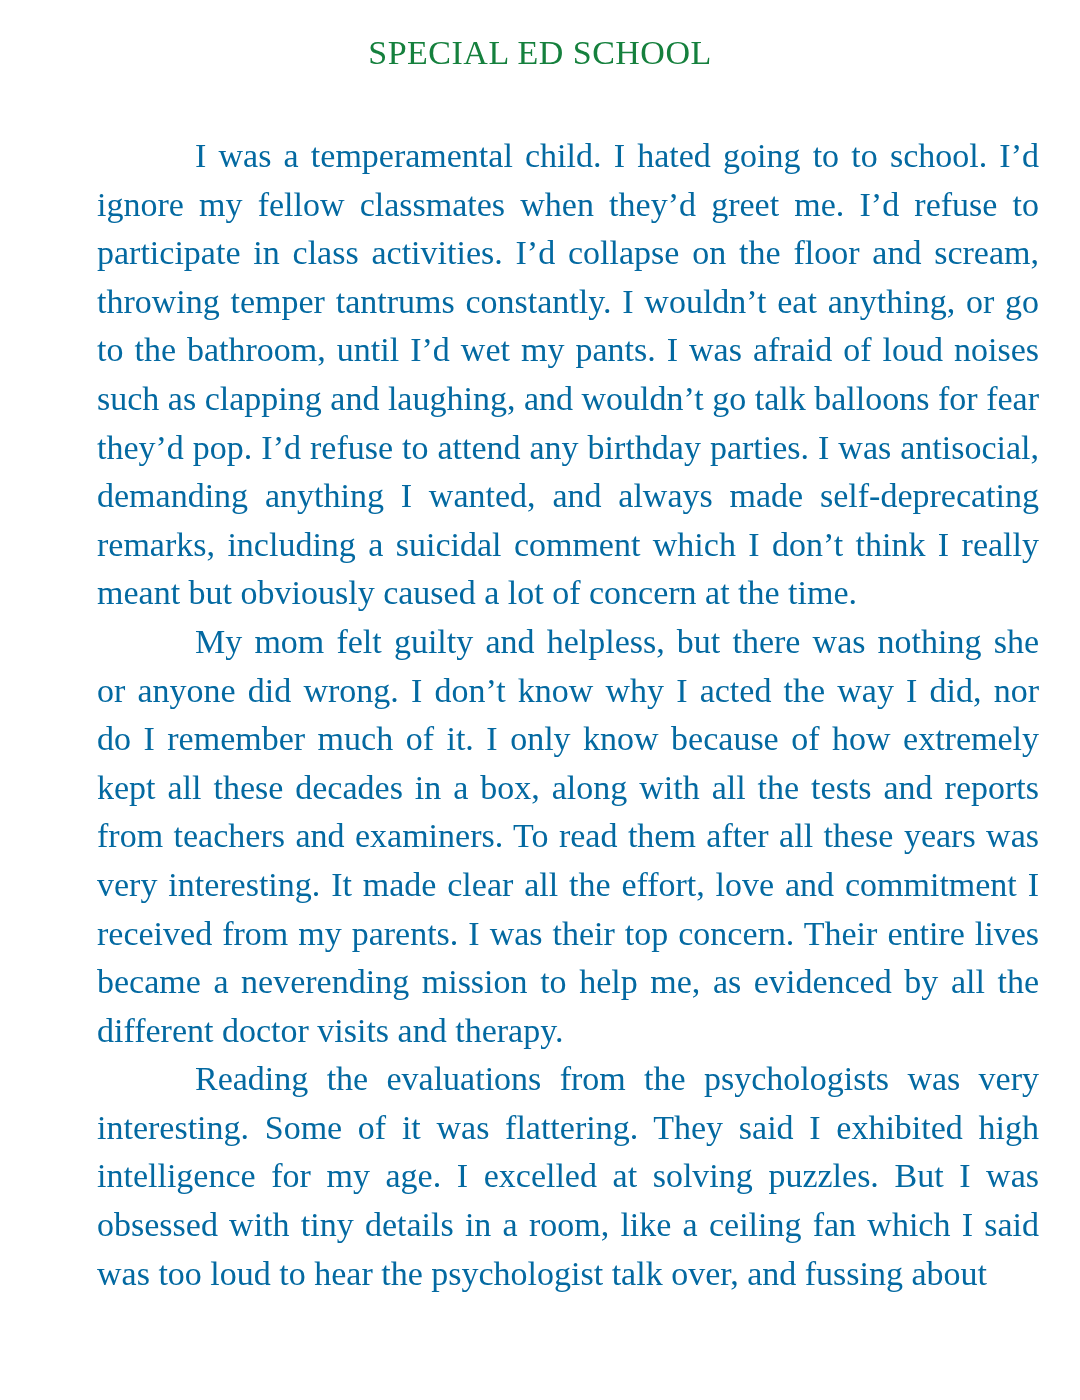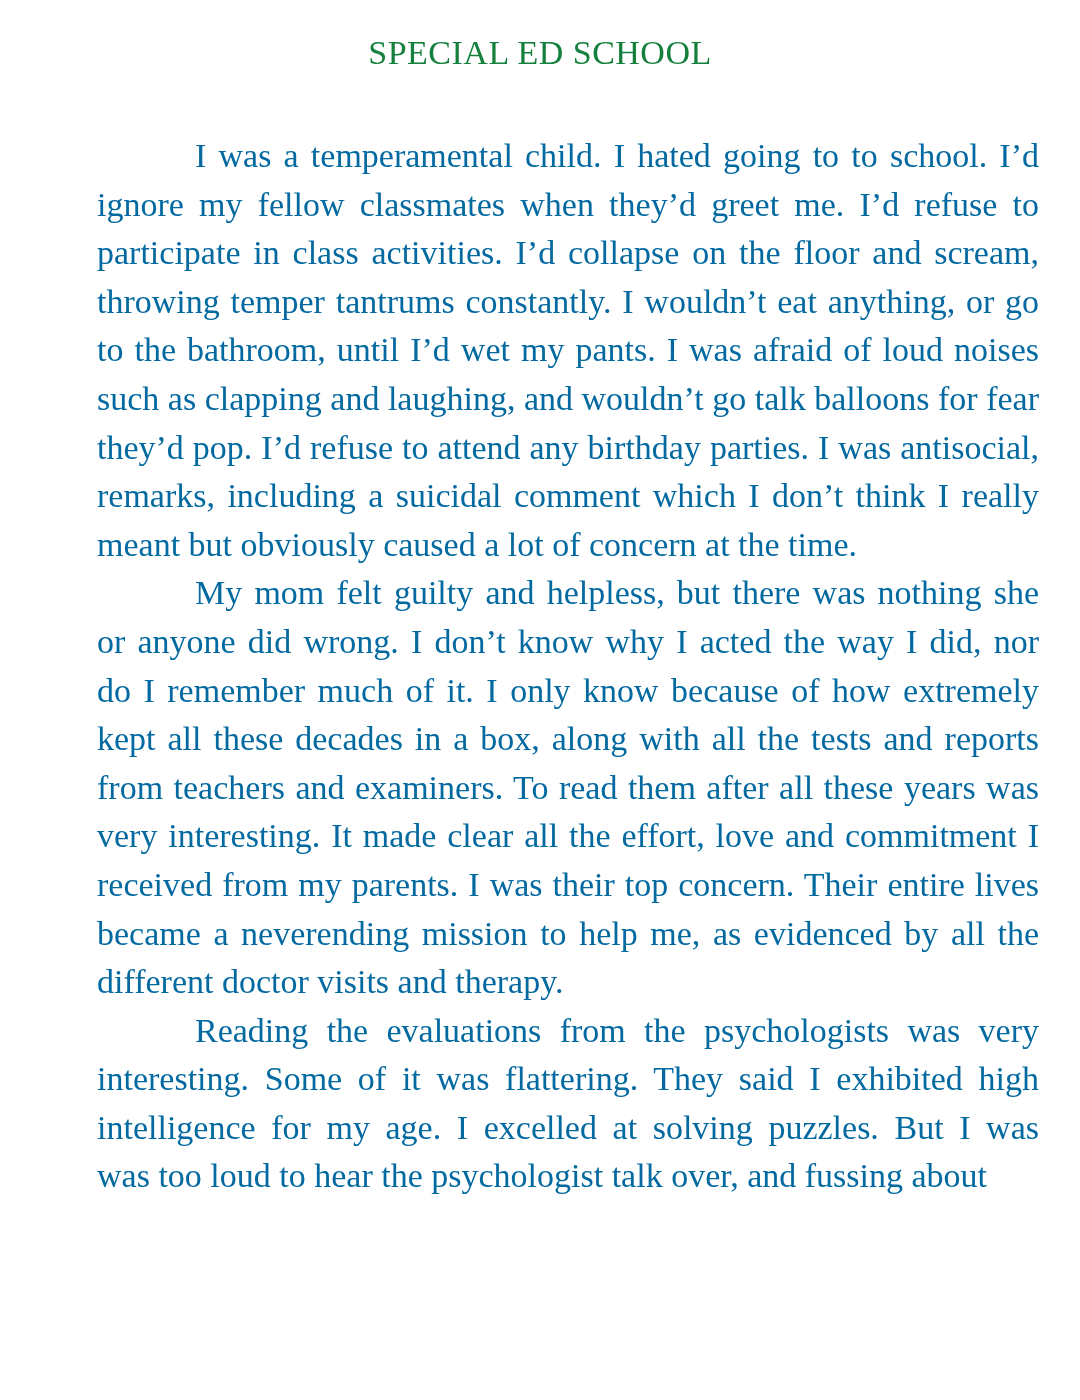--- a/index.html
+++ b/index.html
@@ -58,37 +58,39 @@
   <div class="doc-body">
 
     <div class="paragraph">
       <div class="text-line first">I was a temperamental child. I hated going to to school. I’d</div>
       <div class="text-line">ignore my fellow classmates when they’d greet me. I’d refuse to</div>
       <div class="text-line">participate in class activities. I’d collapse on the floor and scream,</div>
       <div class="text-line">throwing temper tantrums constantly. I wouldn’t eat anything, or go</div>
       <div class="text-line">to the bathroom, until I’d wet my pants. I was afraid of loud noises</div>
       <div class="text-line">such as clapping and laughing, and wouldn’t go talk balloons for fear</div>
       <div class="text-line">they’d pop. I’d refuse to attend any birthday parties. I was antisocial,</div>
+      <div class="text-line">demanding anything I wanted, and always made self-deprecating</div>
       <div class="text-line">remarks, including a suicidal comment which I don’t think I really</div>
       <div class="text-line end">meant but obviously caused a lot of concern at the time.</div>
     </div>
 
     <div class="paragraph">
       <div class="text-line first">My mom felt guilty and helpless, but there was nothing she</div>
       <div class="text-line">or anyone did wrong. I don’t know why I acted the way I did, nor</div>
       <div class="text-line">do I remember much of it. I only know because of how extremely</div>
       <div class="text-line">kept all these decades in a box, along with all the tests and reports</div>
       <div class="text-line">from teachers and examiners. To read them after all these years was</div>
       <div class="text-line">very interesting. It made clear all the effort, love and commitment I</div>
       <div class="text-line">received from my parents. I was their top concern. Their entire lives</div>
       <div class="text-line">became a neverending mission to help me, as evidenced by all the</div>
       <div class="text-line end">different doctor visits and therapy.</div>
     </div>
 
     <div class="paragraph">
       <div class="text-line first">Reading the evaluations from the psychologists was very</div>
       <div class="text-line">interesting. Some of it was flattering. They said I exhibited high</div>
       <div class="text-line">intelligence for my age. I excelled at solving puzzles. But I was</div>
+      <div class="text-line">obsessed with tiny details in a room, like a ceiling fan which I said</div>
       <div class="text-line end">was too loud to hear the psychologist talk over, and fussing about</div>
     </div>
 
   </div>
 </div>
 
 </body></html>

